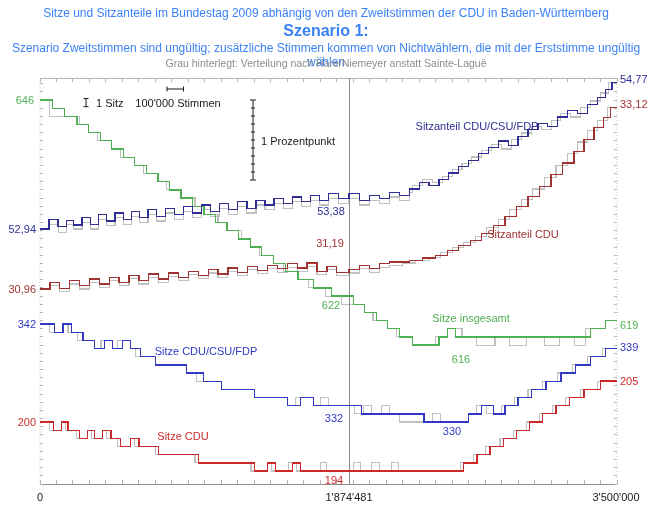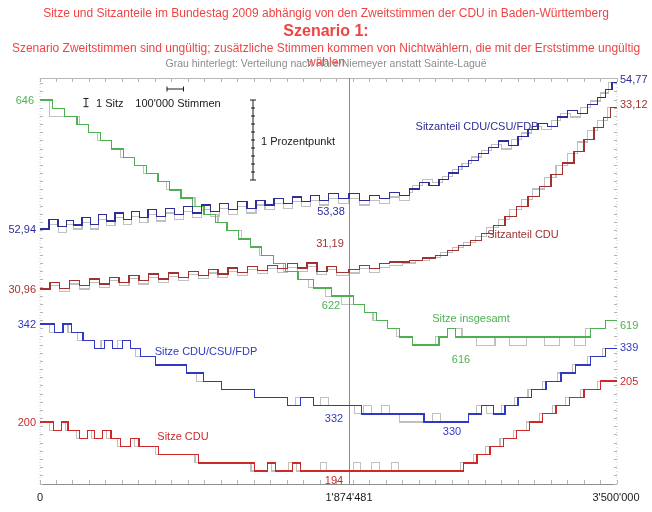--- a/index.html
+++ b/index.html
@@ -1,18 +1,18 @@
 <!DOCTYPE html>
 <html><head>
 <meta charset="utf-8">
 <style>
   html,body{margin:0;padding:0;background:#ffffff;}
   .page{position:relative;width:652px;height:512px;background:#ffffff;overflow:hidden;
         font-family:"Liberation Sans","DejaVu Sans",sans-serif;}
-  .hdr{position:absolute;left:0;width:652px;text-align:center;color:#ef4444;}
+  .hdr{position:absolute;left:0;width:652px;text-align:center;color:#3b82f6;}
   .hdr1{top:6px;font-size:12px;}
   .hdr2{top:22px;font-size:16px;font-weight:bold;}
   .hdr3{top:41px;font-size:12px;}
   .hdr4{top:57px;font-size:10.5px;color:#8c8c8c;}
   svg{position:absolute;left:0;top:0;}
   svg text{font-family:"Liberation Sans","DejaVu Sans",sans-serif;}
 </style>
 </head>
 <body>
 

